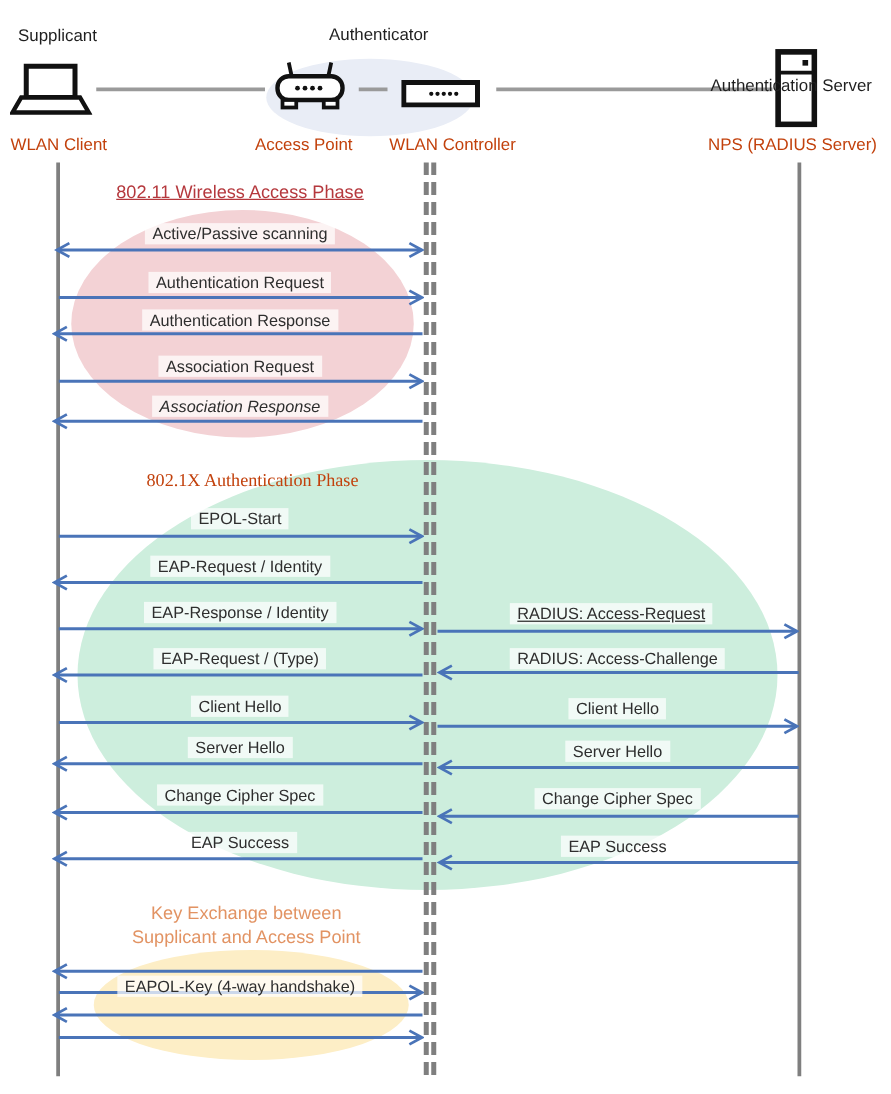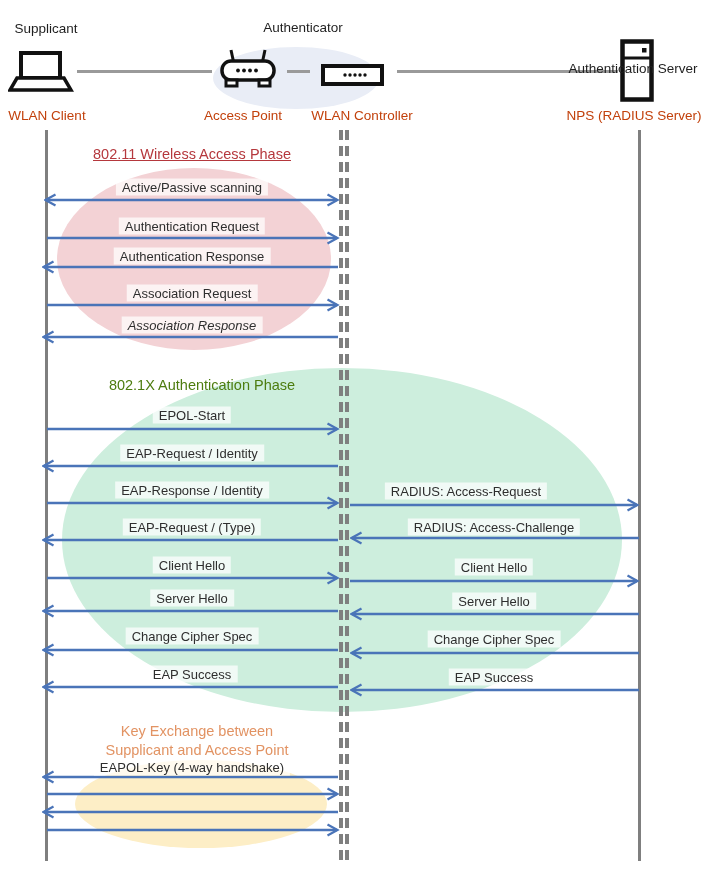--- a/index.html
+++ b/index.html
@@ -25,21 +25,21 @@
   .connector{position:absolute;top:70px;height:3px;background:#9a9a9a;z-index:2;}
   #connector-1{left:77px;width:135px;}
   #connector-dash{left:287px;width:23px;}
   #connector-2{left:397px;width:221px;}
   #arrows{position:absolute;left:0;top:0;z-index:2;}
   #label-layer{position:absolute;left:0;top:0;width:713px;height:875px;z-index:3;pointer-events:none;padding-left:20px;}
   .msg-label{position:absolute;transform:translate(-50%,-50%);font-size:13px;color:#2e2e2e;
     background:rgba(255,255,255,0.72);padding:0 6px;white-space:nowrap;line-height:17px;}
   .phase-title{position:absolute;transform:translateX(-50%);font-size:14.5px;white-space:nowrap;z-index:3;text-align:center;}
   #phase1-title{left:192px;top:146px;color:#b5383d;text-decoration:underline;}
-  #phase2-title{left:202px;top:377px;color:#4d7c0f;}
+  #phase2-title{left:202px;top:377px;color:#c2410c;font-family:Liberation Serif, serif;}
   #phase3-title{left:197px;top:722px;color:#e29363;line-height:19px;}
 </style>
 </head>
 <body>
 
 <div id="stage">
 
   <div class="ellipse" id="authenticator-ellipse"></div>
   <div class="ellipse" id="phase1-ellipse"></div>
   <div class="ellipse" id="phase2-ellipse"></div>
@@ -134,27 +134,27 @@
 
   <div id="label-layer">
       <div class="msg-label" style="left: 192px; top: 187px;">Active/Passive scanning</div>
       <div class="msg-label" style="left: 192px; top: 226px;">Authentication Request</div>
       <div class="msg-label" style="left: 192px; top: 256px;">Authentication Response</div>
       <div class="msg-label" style="left: 192px; top: 293px;">Association Request</div>
       <div class="msg-label" style="left: 192px; top: 325px; font-style: italic;">Association Response</div>
       <div class="msg-label" style="left: 192px; top: 415px;">EPOL-Start</div>
       <div class="msg-label" style="left: 192px; top: 453px;">EAP-Request / Identity</div>
       <div class="msg-label" style="left: 192px; top: 490px;">EAP-Response / Identity</div>
-      <div class="msg-label" style="left: 466px; top: 491px;">RADIUS: Access-Request</div>
+      <div class="msg-label" style="left: 489px; top: 491px; text-decoration: underline;">RADIUS: Access-Request</div>
       <div class="msg-label" style="left: 192px; top: 527px;">EAP-Request / (Type)</div>
       <div class="msg-label" style="left: 494px; top: 527px;">RADIUS: Access-Challenge</div>
       <div class="msg-label" style="left: 192px; top: 565px;">Client Hello</div>
       <div class="msg-label" style="left: 494px; top: 567px;">Client Hello</div>
       <div class="msg-label" style="left: 192px; top: 598px;">Server Hello</div>
       <div class="msg-label" style="left: 494px; top: 601px;">Server Hello</div>
       <div class="msg-label" style="left: 192px; top: 636px;">Change Cipher Spec</div>
       <div class="msg-label" style="left: 494px; top: 639px;">Change Cipher Spec</div>
       <div class="msg-label" style="left: 192px; top: 674px;">EAP Success</div>
       <div class="msg-label" style="left: 494px; top: 677px;">EAP Success</div>
-      <div class="msg-label" style="left: 192px; top: 767px;">EAPOL-Key (4-way handshake)</div>
+      <div class="msg-label" style="left: 192px; top: 789px;">EAPOL-Key (4-way handshake)</div>
     </div>
 
 </div>
 
 </body></html>

